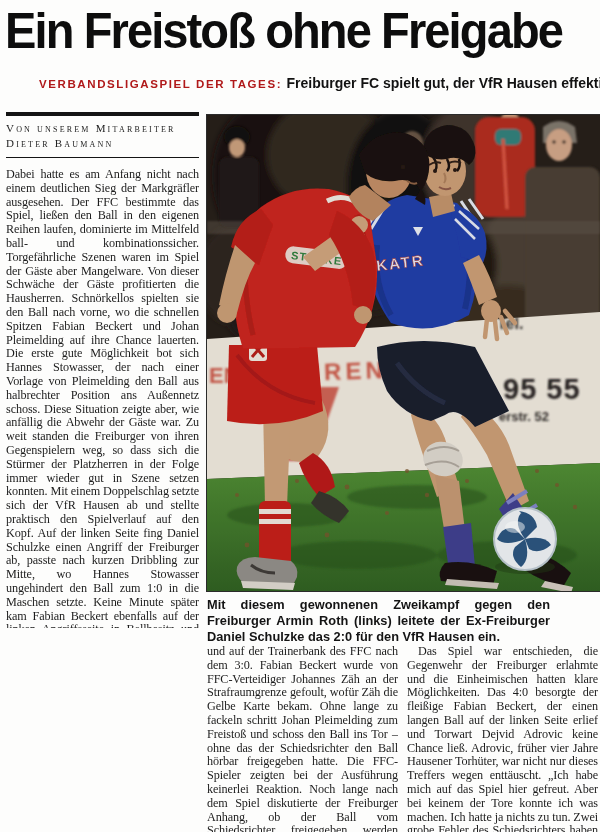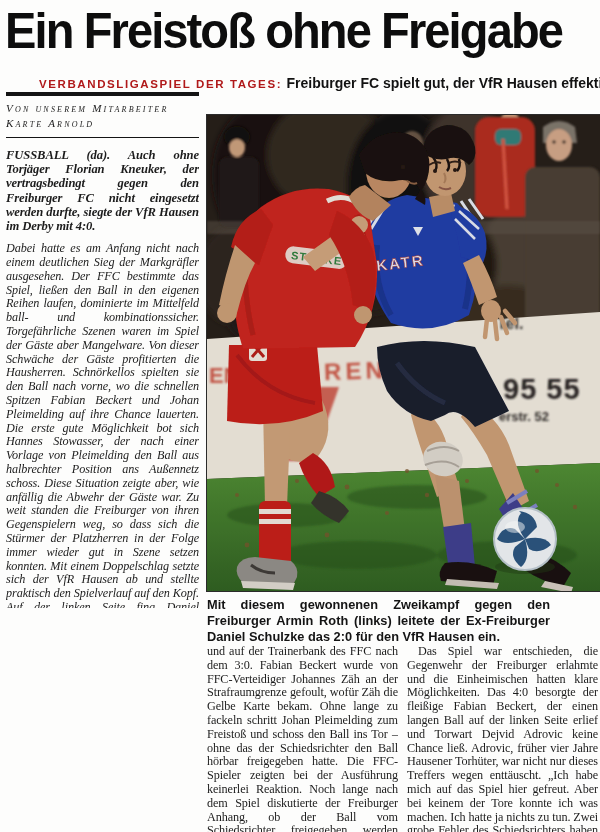--- a/index.html
+++ b/index.html
@@ -14,22 +14,22 @@
     font-size:50px; letter-spacing:-2px; color:#0d0d0d;
     transform:scaleX(.94); transform-origin:left top;
   }
   
   .kicker{position:absolute; left:7px; top:74px; width:590px; white-space:nowrap;
     font-family:"Liberation Sans", sans-serif;margin-left:32px;}
   .kicker-label{color:#b0191a; font-weight:bold; font-size:11.5px; letter-spacing:1.6px;}
   .kicker-text{color:#121212; font-weight:bold; font-size:14px; letter-spacing:0;}
   
   .col-left{
-    position:absolute; left:6px; top:92px; width:193px; height:516px; overflow:hidden;
-    text-align:justify; font-size:12.2px; line-height:13.8px; letter-spacing:-0.1px;font-style:italic;
+    position:absolute; left:6px; top:112px; width:193px; height:516px; overflow:hidden;
+    text-align:justify; font-size:12.2px; line-height:13.8px; letter-spacing:-0.1px;
   }
   .byline{
     border-top:4px solid #141414; border-bottom:1.5px solid #141414;
     padding:5px 0 6px 0; margin-bottom:10px;
     font-variant:small-caps; font-size:11px; letter-spacing:2.2px; line-height:15px; color:#222;
     text-align:left;
   }
   .lead{margin:0 0 9px 0; font-weight:bold; font-size:12.6px; line-height:14.2px;}
   .body-p{margin:0;}
   .indent{text-indent:11px;}
@@ -63,23 +63,22 @@
   <h1 class="headline">Ein Freistoß ohne Freigabe</h1>
 
   <div class="kicker">
     <span class="kicker-label">VERBANDSLIGASPIEL DER TAGES:</span>
     <span class="kicker-text">Freiburger FC spielt gut, der VfR Hausen effektiv</span>
   </div>
 
   <div class="col-left">
     <div class="byline">
       <div>Von unserem Mitarbeiter</div>
-      <div>Karte Arnold</div>
+      <div>Dieter Baumann</div>
     </div>
-    <p class="lead">FUSSBALL (da). Auch ohne Torjäger Florian Kneuker, der vertragsbedingt gegen den Freiburger FC nicht eingesetzt werden durfte, siegte der VfR Hausen im Derby mit 4:0.</p>
     <p class="body-p">Dabei hatte es am Anfang nicht nach einem deutlichen Sieg der Markgräfler ausgesehen. Der FFC bestimmte das Spiel, ließen den Ball in den eigenen Reihen laufen, dominierte im Mittelfeld ball- und kombinationssicher. Torgefährliche Szenen waren im Spiel der Gäste aber Mangelware. Von dieser Schwäche der Gäste profitierten die Hausherren. Schnörkellos spielten sie den Ball nach vorne, wo die schnellen Spitzen Fabian Beckert und Johan Pleimelding auf ihre Chance lauerten. Die erste gute Möglichkeit bot sich Hannes Stowasser, der nach einer Vorlage von Pleimelding den Ball aus halbrechter Position ans Außennetz schoss. Diese Situation zeigte aber, wie anfällig die Abwehr der Gäste war. Zu weit standen die Freiburger von ihren Gegenspielern weg, so dass sich die Stürmer der Platzherren in der Folge immer wieder gut in Szene setzen konnten. Mit einem Doppelschlag setzte sich der VfR Hausen ab und stellte praktisch den Spielverlauf auf den Kopf. Auf der linken Seite fing Daniel Schulzke einen Angriff der Freiburger ab, passte nach kurzen Dribbling zur Mitte, wo Hannes Stowasser ungehindert den Ball zum 1:0 in die Maschen setzte. Keine Minute später kam Fabian Beckert ebenfalls auf der linken Angriffsseite in Ballbesitz und passte in die Mitte, wo diesmal Johann Pleimelding zum 2:0 vollstreckte. Kurz vor dem Halbzeitpfiff hatte der FFC noch eine gute Chance. Einen Freistoß, getreten von Rino Saggiomo aus 18 Metern, wehrte Raphael Baumann im Tor der Gastgeber mit einer tollen Parade zur Ecke ab.</p>
 
   </div>
 
   <figure class="photo-block">
     <svg class="photo-frame" width="393" height="476" viewBox="0 0 393 476" aria-hidden="true">
       <defs>
         <filter id="b3" x="-20%" y="-20%" width="140%" height="140%">
             <feGaussianBlur stdDeviation="3"></feGaussianBlur>
           </filter>

